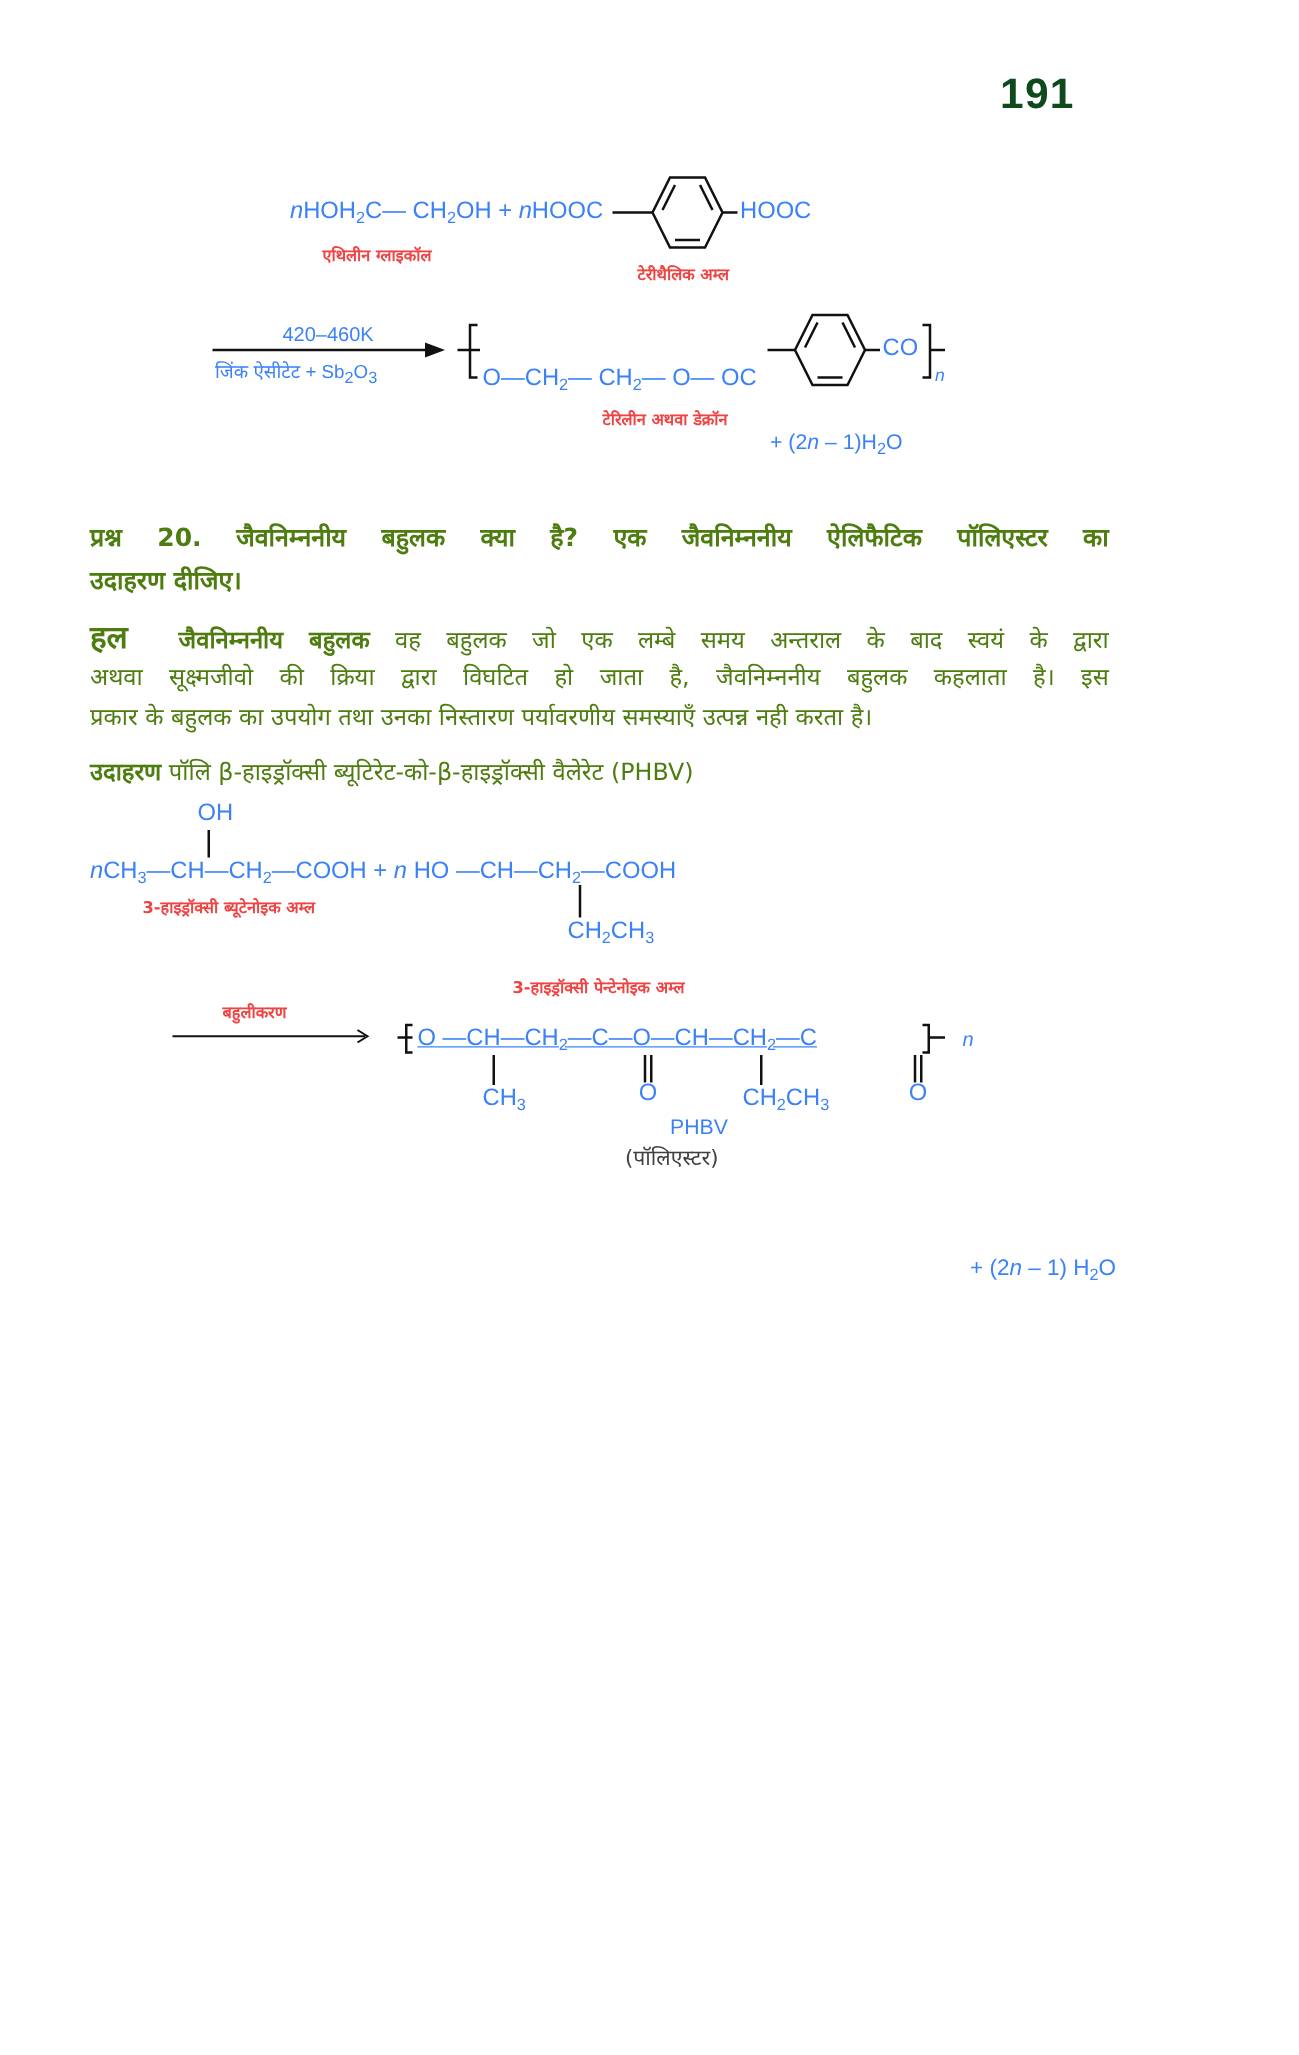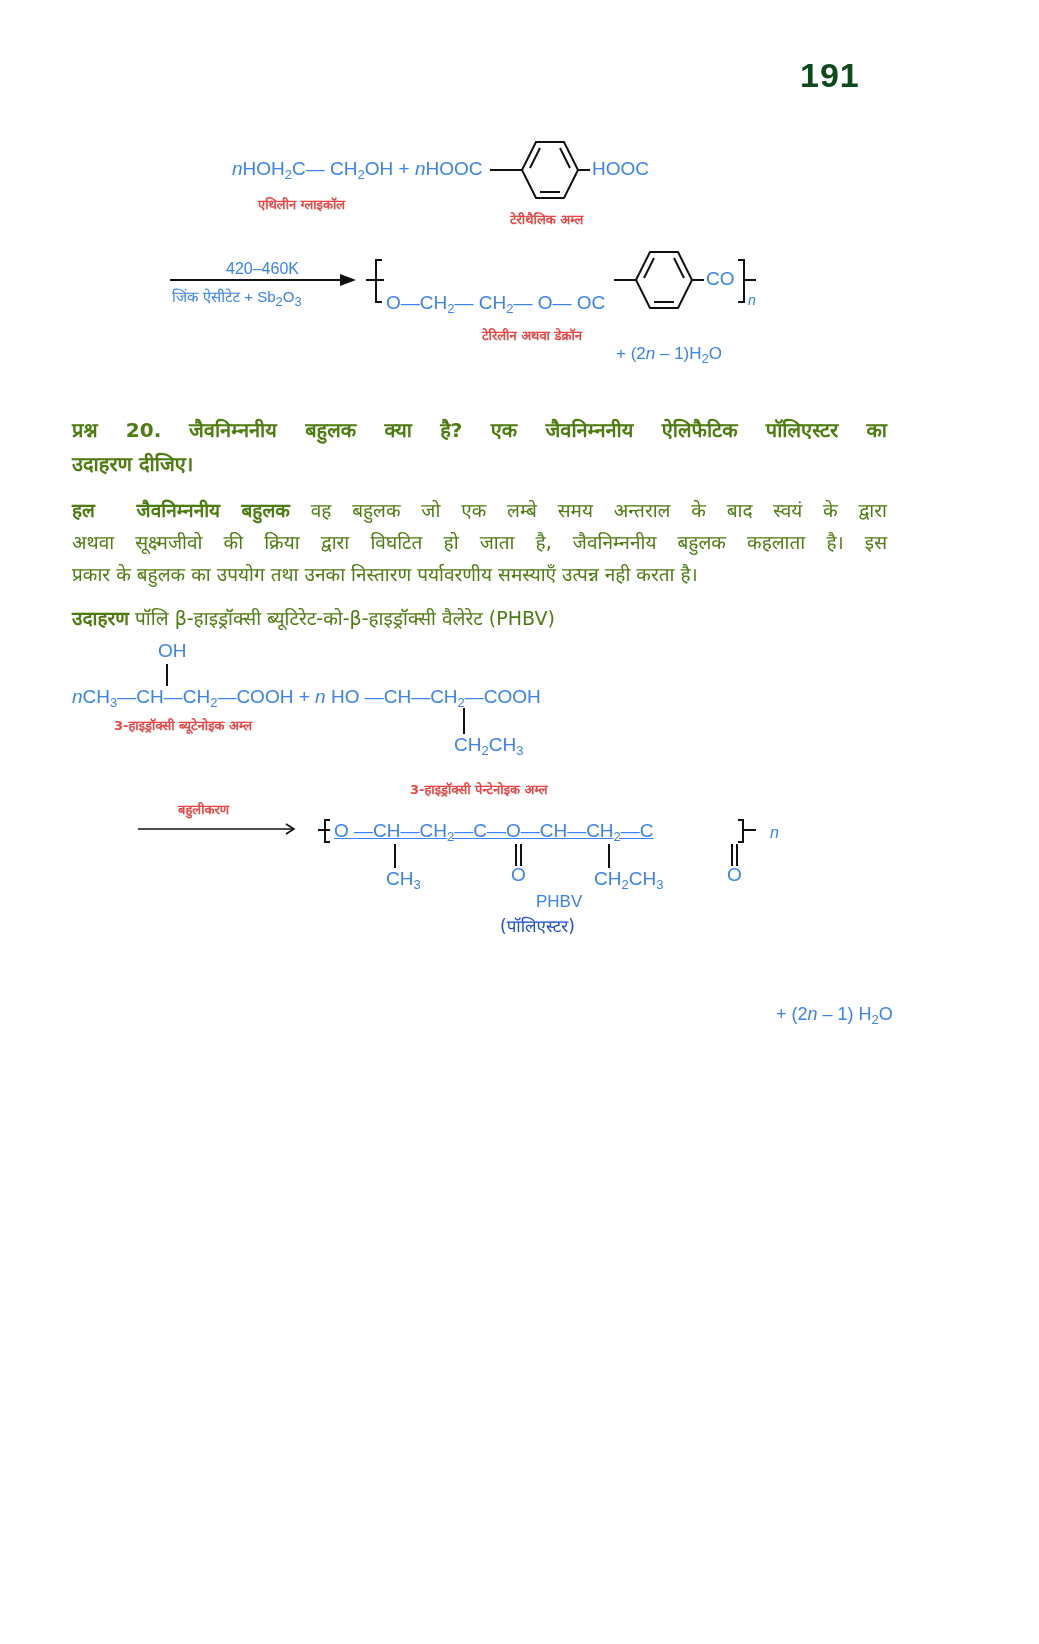--- a/index.html
+++ b/index.html
@@ -5,21 +5,21 @@
   html, body { margin:0; padding:0; background:#ffffff; }
   body { width:1039px; height:1644px; position:relative; overflow:hidden;
          font-family:"DejaVu Sans", "Liberation Sans", sans-serif; color:#111; }
   .abs { position:absolute; white-space:nowrap; }
   .page-num { left:800px; top:56px; font-size:34px; font-weight:bold; color:#0f4a1c;
               font-family:"Liberation Sans", sans-serif; letter-spacing:1px; }
   .chem { font-family:"Liberation Sans", sans-serif; font-size:19px; color:#3b82f6; }
   .chem sub { font-size:13px; vertical-align:-4px; line-height:0; }
   .it { font-style:italic; }
   .label-sm { font-size:13px; font-weight:bold; color:#ef4444; }
-  .label-md { font-size:15px; color:#1d4ed8; }
+  .label-md { font-size:15px; color:#404040; }
   .para { font-size:19px; line-height:32px; color:#4d7c0f; }
   .bold { font-weight:bold; }
   .q-line { left:72px; width:815px; font-size:20px; text-align:justify; text-align-last:justify; }
   .line { left:72px; width:815px; text-align:justify; text-align-last:justify; }
   svg { position:absolute; overflow:visible; }
 </style>
 </head>
 <body>
 
 <div class="abs page-num">191</div>
@@ -77,21 +77,21 @@
   <span>+ (2</span><span class="it">n</span><span> – 1)H</span><sub>2</sub><span>O</span>
 </div>
 
 <div class="abs para q-line" style="top:414px;">
   <span class="bold">प्रश्न 20.</span>
   <span class="bold">जैवनिम्ननीय बहुलक क्या है? एक जैवनिम्ननीय ऐलिफैटिक पॉलिएस्टर का</span>
 </div>
 <div class="abs para bold" style="left:72px; top:448px; font-size:20px;">उदाहरण दीजिए।</div>
 
 <div class="abs para line" style="top:494px;">
-  <span class="bold" style="font-size:19px;">हल</span>&nbsp;
+  <span class="bold" style="font-size:25px;">हल</span>&nbsp;
   <span class="bold">जैवनिम्ननीय बहुलक</span>
   <span>वह बहुलक जो एक लम्बे समय अन्तराल के बाद स्वयं के द्वारा</span>
 </div>
 <div class="abs para line" style="top:526px;">अथवा सूक्ष्मजीवो की क्रिया द्वारा विघटित हो जाता है, जैवनिम्ननीय बहुलक कहलाता है। इस</div>
 <div class="abs para" style="left:72px; top:558px;">प्रकार के बहुलक का उपयोग तथा उनका निस्तारण पर्यावरणीय समस्याएँ उत्पन्न नही करता है।</div>
 <div class="abs para" style="left:72px; top:602px;">
   <span class="bold">उदाहरण</span>
   <span>पॉलि β-हाइड्रॉक्सी ब्यूटिरेट-को-β-हाइड्रॉक्सी वैलेरेट (PHBV)</span>
 </div>
 

